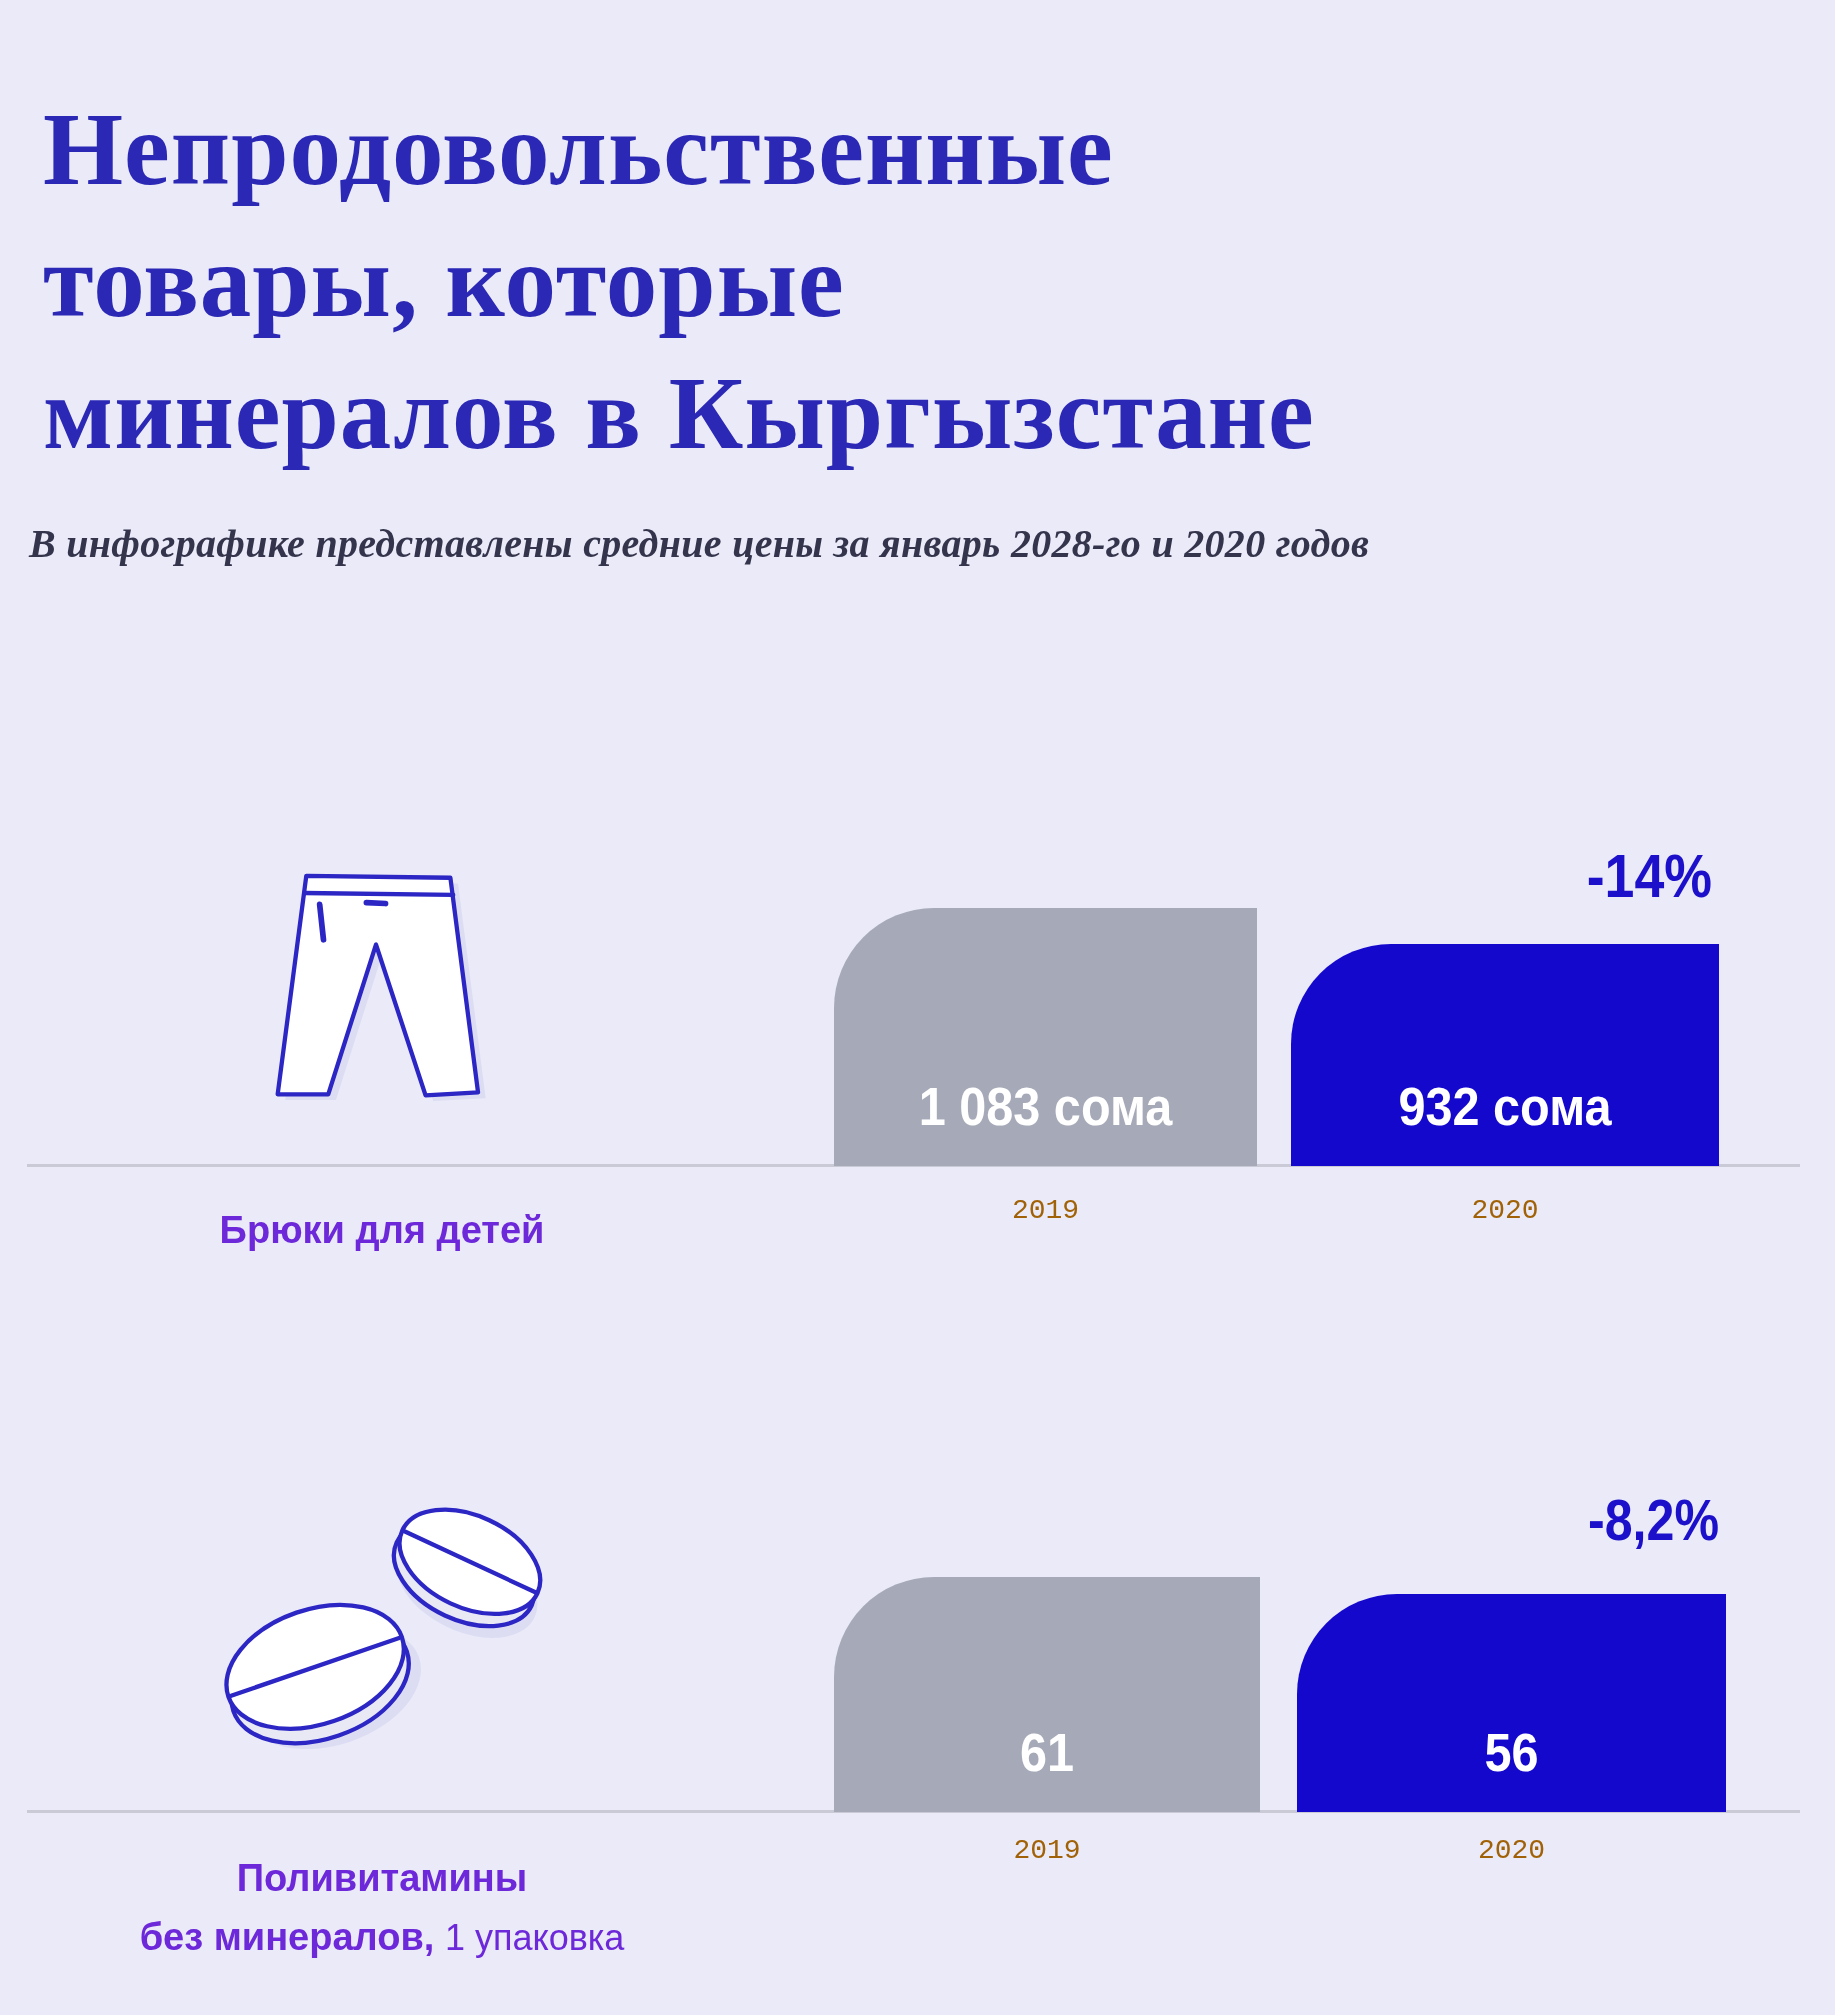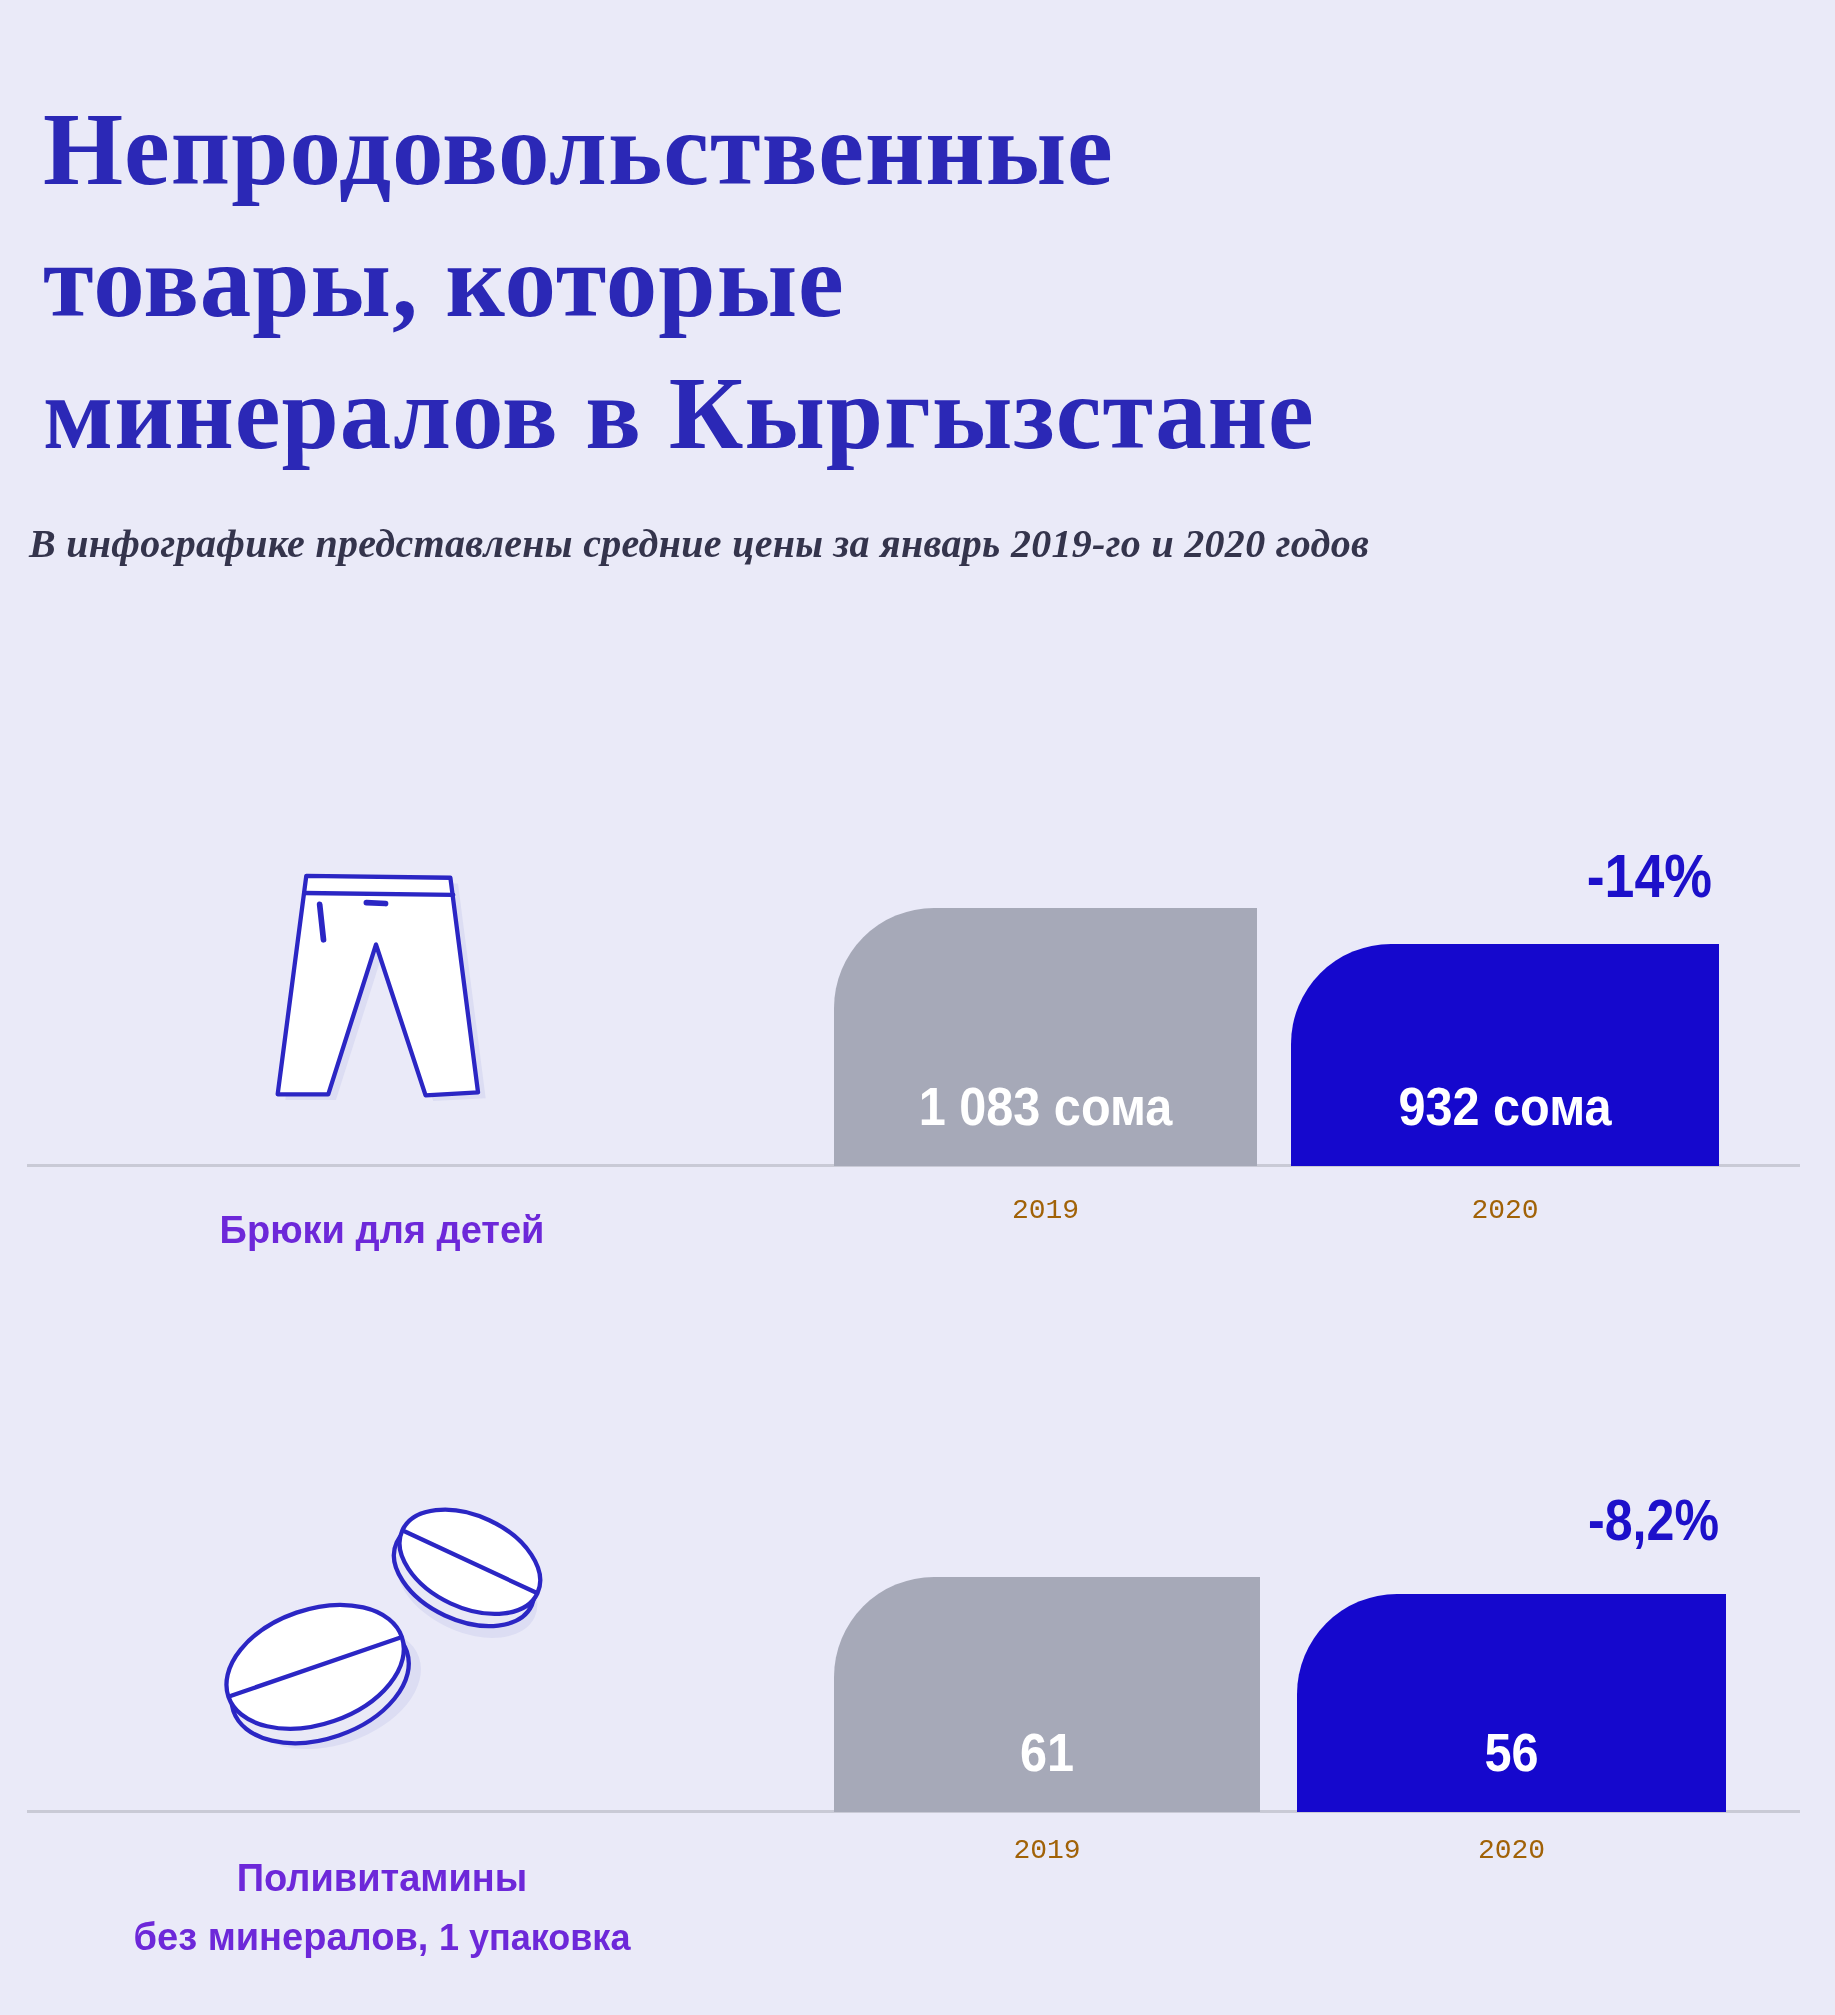--- a/index.html
+++ b/index.html
@@ -39,21 +39,21 @@
     transform:scaleX(.88);transform-origin:100% 50%;white-space:nowrap;
   }
   .year{
     position:absolute;text-align:center;
     font-family:Liberation Mono, monospace;font-size:28px;color:#a16207;
   }
   .item-label{
     position:absolute;left:57px;width:650px;text-align:center;
     font-weight:700;font-size:38px;color:#6d28d9;line-height:59px;
   }
-  .note-regular{font-weight:700;font-size:36px;}
+  .note-regular{font-weight:400;font-size:36px;}
   
   .c1-icon{position:absolute;left:271px;top:870px;}
   .c1-baseline{top:1164px;}
   .c1-gray{left:834px;top:908px;width:423px;height:258px;}
   .c1-blue{left:1291px;top:944px;width:428px;height:222px;}
   .c1-change{left:1291px;width:421px;top:841px;font-size:61px;}
   .c1-year-a{left:834px;width:423px;top:1195px;}
   .c1-year-b{left:1291px;width:428px;top:1195px;}
   .c1-item{top:1201px;}
   
@@ -69,21 +69,21 @@
 </head>
 <body>
 
 <div class="canvas">
 
   <h1 class="title">
     <span class="title-line">Непродовольственные</span>
     <span class="title-line">товары, которые</span>
     <span class="title-line">минералов в Кыргызстане</span>
   </h1>
-  <p class="subtitle">В инфографике представлены средние цены за январь 2019-го и 2020 годов</p>
+  <p class="subtitle">В инфографике представлены средние цены за январь 2028-го и 2020 годов</p>
 
   <section class="chart">
 
     <svg class="c1-icon" width="229" height="234" viewBox="0 0 240 245">
       <path d="M37,6 L188,8 L217,233 L162,236 L110,78 L60,235 L7,235 Z" transform="translate(8,6)" fill="#DCDDF3" stroke="none"></path>
       <path d="M37,6 L188,8 L217,233 L162,236 L110,78 L60,235 L7,235 Z" fill="#FFFFFF" stroke="#2B26C4" stroke-width="4.5" stroke-linejoin="round"></path>
       <path d="M35,24 L191,26" fill="none" stroke="#2B26C4" stroke-width="4.5" stroke-linecap="round"></path>
       <path d="M100,34 L120,35" fill="none" stroke="#2B26C4" stroke-width="6" stroke-linecap="round"></path>
       <path d="M51,36 L55,73" fill="none" stroke="#2B26C4" stroke-width="6" stroke-linecap="round"></path>
     </svg>

